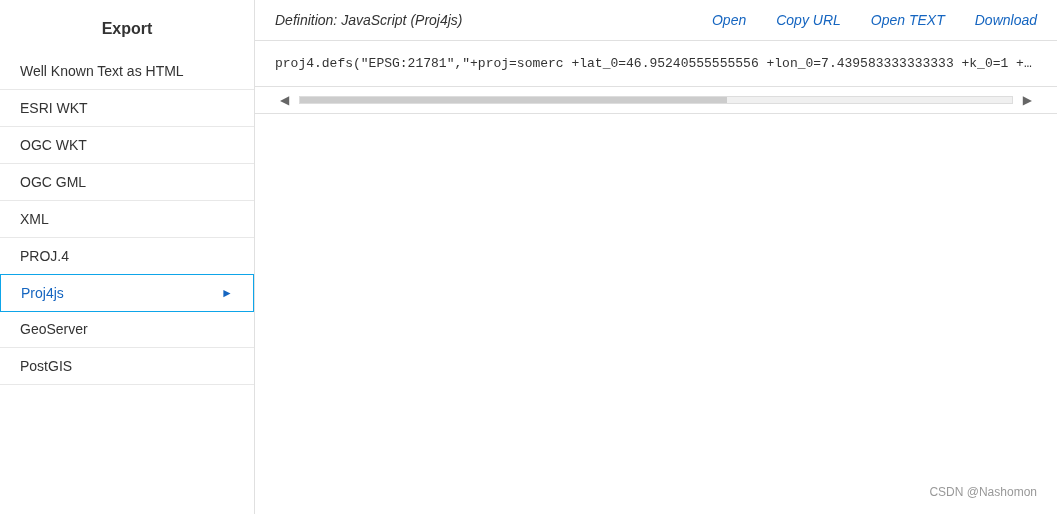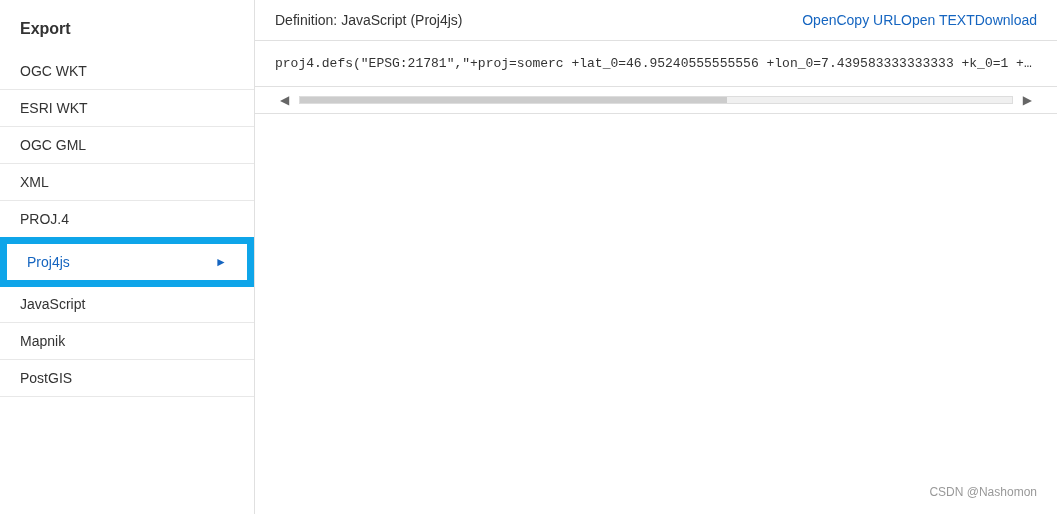--- a/index.html
+++ b/index.html
@@ -12,20 +12,21 @@
       font-size: 14px;
       color: #333;
       background: #fff;
       width: 1057px;
       height: 514px;
       overflow: hidden;
     }
     .container {
       display: flex;
       height: 100%;
+      text-align: center;
     }
     .sidebar {
       width: 255px;
       border-right: 1px solid #e0e0e0;
       padding: 20px 0;
       flex-shrink: 0;
     }
     .sidebar-title {
       font-size: 16px;
       font-weight: bold;
@@ -36,21 +37,21 @@
       display: flex;
       align-items: center;
       justify-content: space-between;
       padding: 10px 20px;
       border-bottom: 1px solid #e8e8e8;
       cursor: pointer;
       color: #333;
       font-size: 14px;
     }
     .sidebar-item.active {
-      border: 7px solid #0ea5e9;
+      border: 1px solid #0ea5e9;
       color: #1565c0;
       background: #fff;
       margin: -1px 0;
     }
     .sidebar-item a {
       color: #1565c0;
       text-decoration: none;
     }
     .sidebar-item .chevron {
       color: #1565c0;
@@ -61,28 +62,30 @@
       display: flex;
       flex-direction: column;
       overflow: hidden;
     }
     .top-bar {
       display: flex;
       align-items: center;
       justify-content: space-between;
       padding: 12px 20px;
       border-bottom: 1px solid #e0e0e0;
+      font-style: italic;
     }
     .definition-title {
       font-size: 14px;
       color: #333;
     }
     .top-actions {
       display: flex;
       align-items: center;
+      gap: 30px;
     }
     .top-actions a {
       color: #1565c0;
       text-decoration: none;
       font-size: 14px;
       cursor: pointer;
     }
     .code-area {
       padding: 15px 20px;
       border-bottom: 1px solid #e0e0e0;
@@ -134,43 +137,43 @@
     }
   </style>
 </head>
 <body>
 
 <div class="container">
   <div class="sidebar">
     <div class="sidebar-title">Export</div>
 
     <div class="sidebar-item">
+      <span>Well Known Text as HTML</span>
+    </div>
+    <div class="sidebar-item">
+      <span>ESRI WKT</span>
+    </div>
+    <div class="sidebar-item">
       <span>OGC WKT</span>
-    </div>
-    <div class="sidebar-item">
-      <span>ESRI WKT</span>
     </div>
     <div class="sidebar-item">
       <span>OGC GML</span>
     </div>
     <div class="sidebar-item">
       <span>XML</span>
     </div>
     <div class="sidebar-item">
       <span>PROJ.4</span>
     </div>
     <div class="sidebar-item active">
       <a>Proj4js</a>
       <span class="chevron">►</span>
     </div>
     <div class="sidebar-item">
-      <span>JavaScript</span>
-    </div>
-    <div class="sidebar-item">
-      <span>Mapnik</span>
+      <span>GeoServer</span>
     </div>
     <div class="sidebar-item">
       <span>PostGIS</span>
     </div>
   </div>
 
   <div class="main">
     <div class="top-bar">
       <div class="definition-title">Definition: JavaScript (Proj4js)</div>
       <div class="top-actions">

